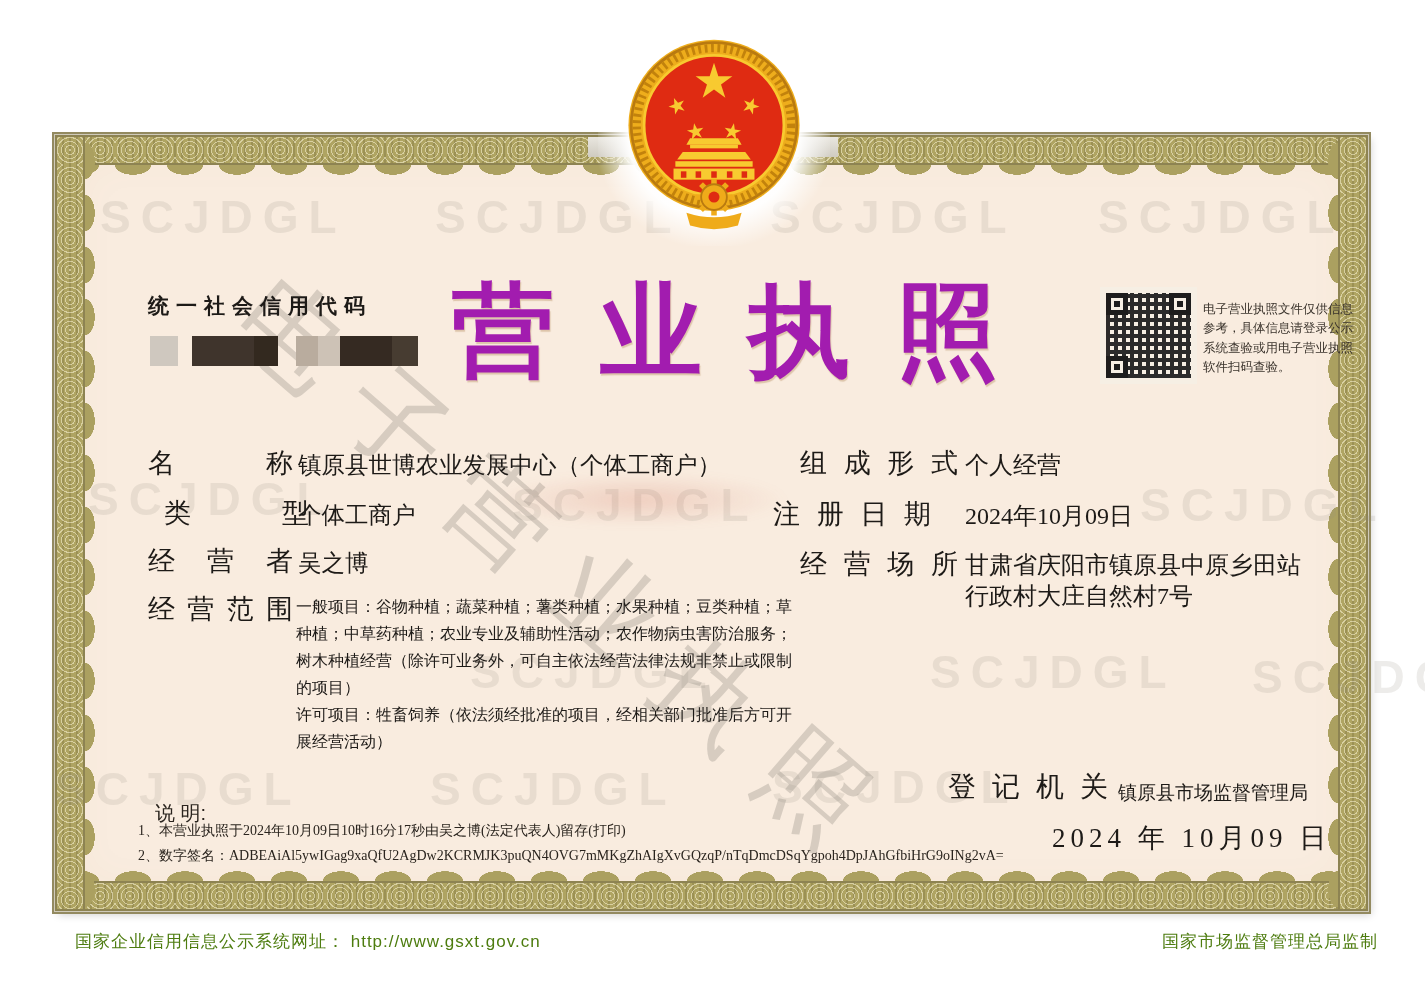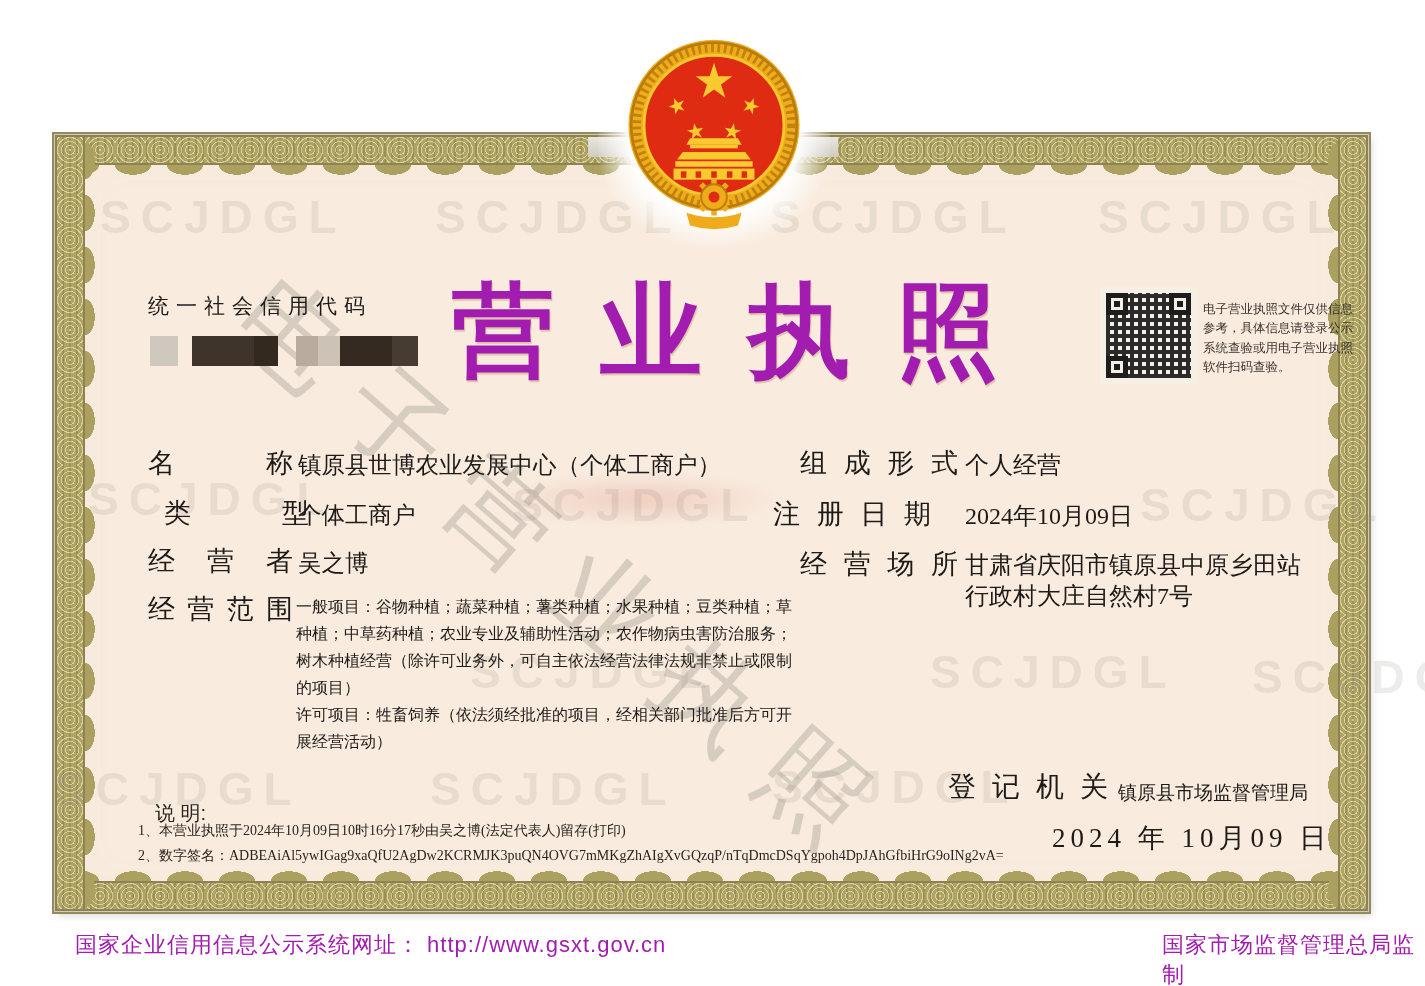--- a/index.html
+++ b/index.html
@@ -50,38 +50,38 @@
   .emblem-strip { position:absolute; left:588px; top:137px; width:250px; height:20px; z-index:3;
     background:linear-gradient(#e9e6df,#cfcbc1); }
   .emblem-halo { position:absolute; left:598px; top:28px; width:232px; height:218px; z-index:4;
     background:radial-gradient(ellipse at 50% 50%, rgba(255,255,255,.96) 52%, rgba(255,255,255,0) 73%); }
   .emblem { position:absolute; left:622px; top:34px; width:184px; height:202px; z-index:6; }
 
   
   .abs { position:absolute; z-index:5; }
   .serif { font-family:"Liberation Serif","DejaVu Serif",serif; }
   .lbl { font-weight:normal; font-size:27px; display:inline-block; text-align:justify; text-align-last:justify; }
-  .code-label { left:148px; top:292px; font-weight:normal; font-size:21px; letter-spacing:7px; }
+  .code-label { left:148px; top:292px; font-weight:bold; font-size:21px; letter-spacing:7px; }
   .code-redact { left:150px; top:336px; height:30px; display:flex; align-items:stretch; }
   .code-redact span { display:block; height:30px; }
   .title { left:452px; top:264px; font-size:102px; font-weight:bold; letter-spacing:46px;
     color:#a21caf; text-shadow:1px 2px 1px rgba(140,80,10,.25); white-space:nowrap; }
   .qr { left:1100px; top:287px; width:97px; height:97px; background:#f6efe4; padding:6px; }
   .qr-inner { width:100%; height:100%; position:relative;
     background-image:
       repeating-linear-gradient(0deg,#2b2b2b 0 4px, rgba(0,0,0,0) 4px 8px),
       repeating-linear-gradient(90deg,#2b2b2b 0 4px, #f6efe4 4px 8px); }
   .qr-f { position:absolute; width:22px; height:22px; background:#f6efe4; border:5px solid #1d1d1d; }
   .qr-f::after { content:""; position:absolute; left:3px; top:3px; width:6px; height:6px; background:#1d1d1d; }
   .qr-f.tl { left:0; top:0; } .qr-f.tr { right:0; top:0; } .qr-f.bl { left:0; bottom:0; }
   .qr-note { left:1203px; top:300px; width:156px; font-size:12.5px; line-height:1.55; color:#3a332c; }
   .row-val { font-size:23.5px; }
   .scope-val { font-size:16px; line-height:27px; white-space:pre-line; }
   .notes { font-size:14px; color:#2a241e; }
-  .footer-txt { font-size:22px; color:#a21caf; letter-spacing:1px; }
+  .footer-txt { font-size:17px; color:#4d7c0f; letter-spacing:1px; }
 </style>
 </head>
 <body>
 
 <div class="cert">
   <div class="frame">
     <div class="band b-top"></div>
     <div class="band b-bot"></div>
     <div class="band b-left"></div>
     <div class="band b-right"></div>

